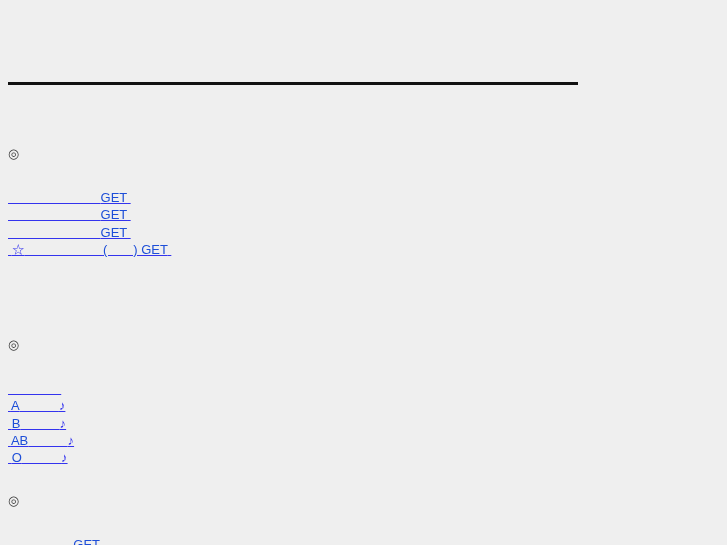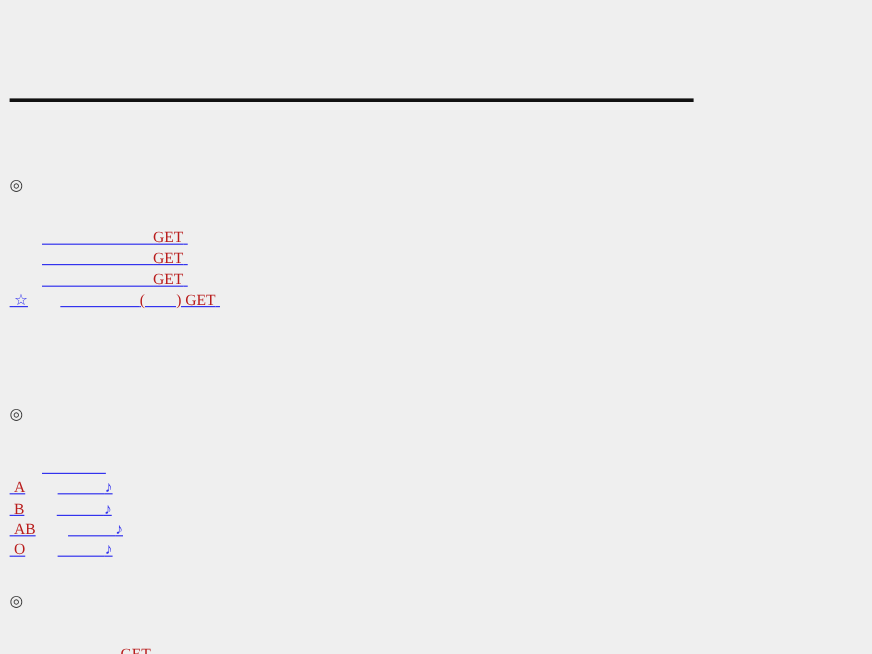--- a/index.html
+++ b/index.html
@@ -22,21 +22,20 @@
     position: absolute;
     left: 0;
     top: 0;
     width: 727px;
     height: 545px;
   }
 
   
   .cjk {
     color: transparent;
-    margin-left: 27px;
   }
 
   .hr-wrap {
     position: absolute;
     left: 8px;
     top: 82px;
     width: 570px;
   }
   .hr {
     height: 3px;
@@ -76,22 +75,21 @@
   a.lnk {
     color: #3333ee;
     text-decoration: underline;
     text-decoration-color: #3333ee;
     text-underline-offset: 1px;
     font-size: 13px;
     white-space: pre;
   }
 
   a.lnk .ascii {
-    color: #b91c1c;
-    font-family: Liberation Serif, serif;
+    color: #1d4ed8;
   }
 
   a.lnk .sym {
     color: #3333ee;
   }
 
   
   #sec-ranking   { top: 147px; }
   #sec-blood     { top: 338px; }
   #sec-fortune   { top: 494px; }
@@ -122,21 +120,21 @@
       <li>
         <a class="lnk" href="#"><span class="cjk">人気ランキング</span><span class="ascii">GET</span> </a>
       </li>
 
       <li>
         <a class="lnk" href="#"><span class="cjk">新着ランキング</span><span class="ascii">GET</span> </a>
       </li>
 
 
       <li>
-        <a class="lnk" href="#"> <span class="sym">☆</span><span class="cjk">★おすすめ</span><span class="ascii">(　　) GET</span> </a>
+        <a class="lnk" href="#"> <span class="sym">☆</span><span class="cjk">★今日の運勢</span><span class="ascii">(　　) GET</span> </a>
       </li>
 
 
     </ul>
   </div>
 
   <div class="section" id="sec-blood">
 
     <div class="section-marker">◎</div>
 

